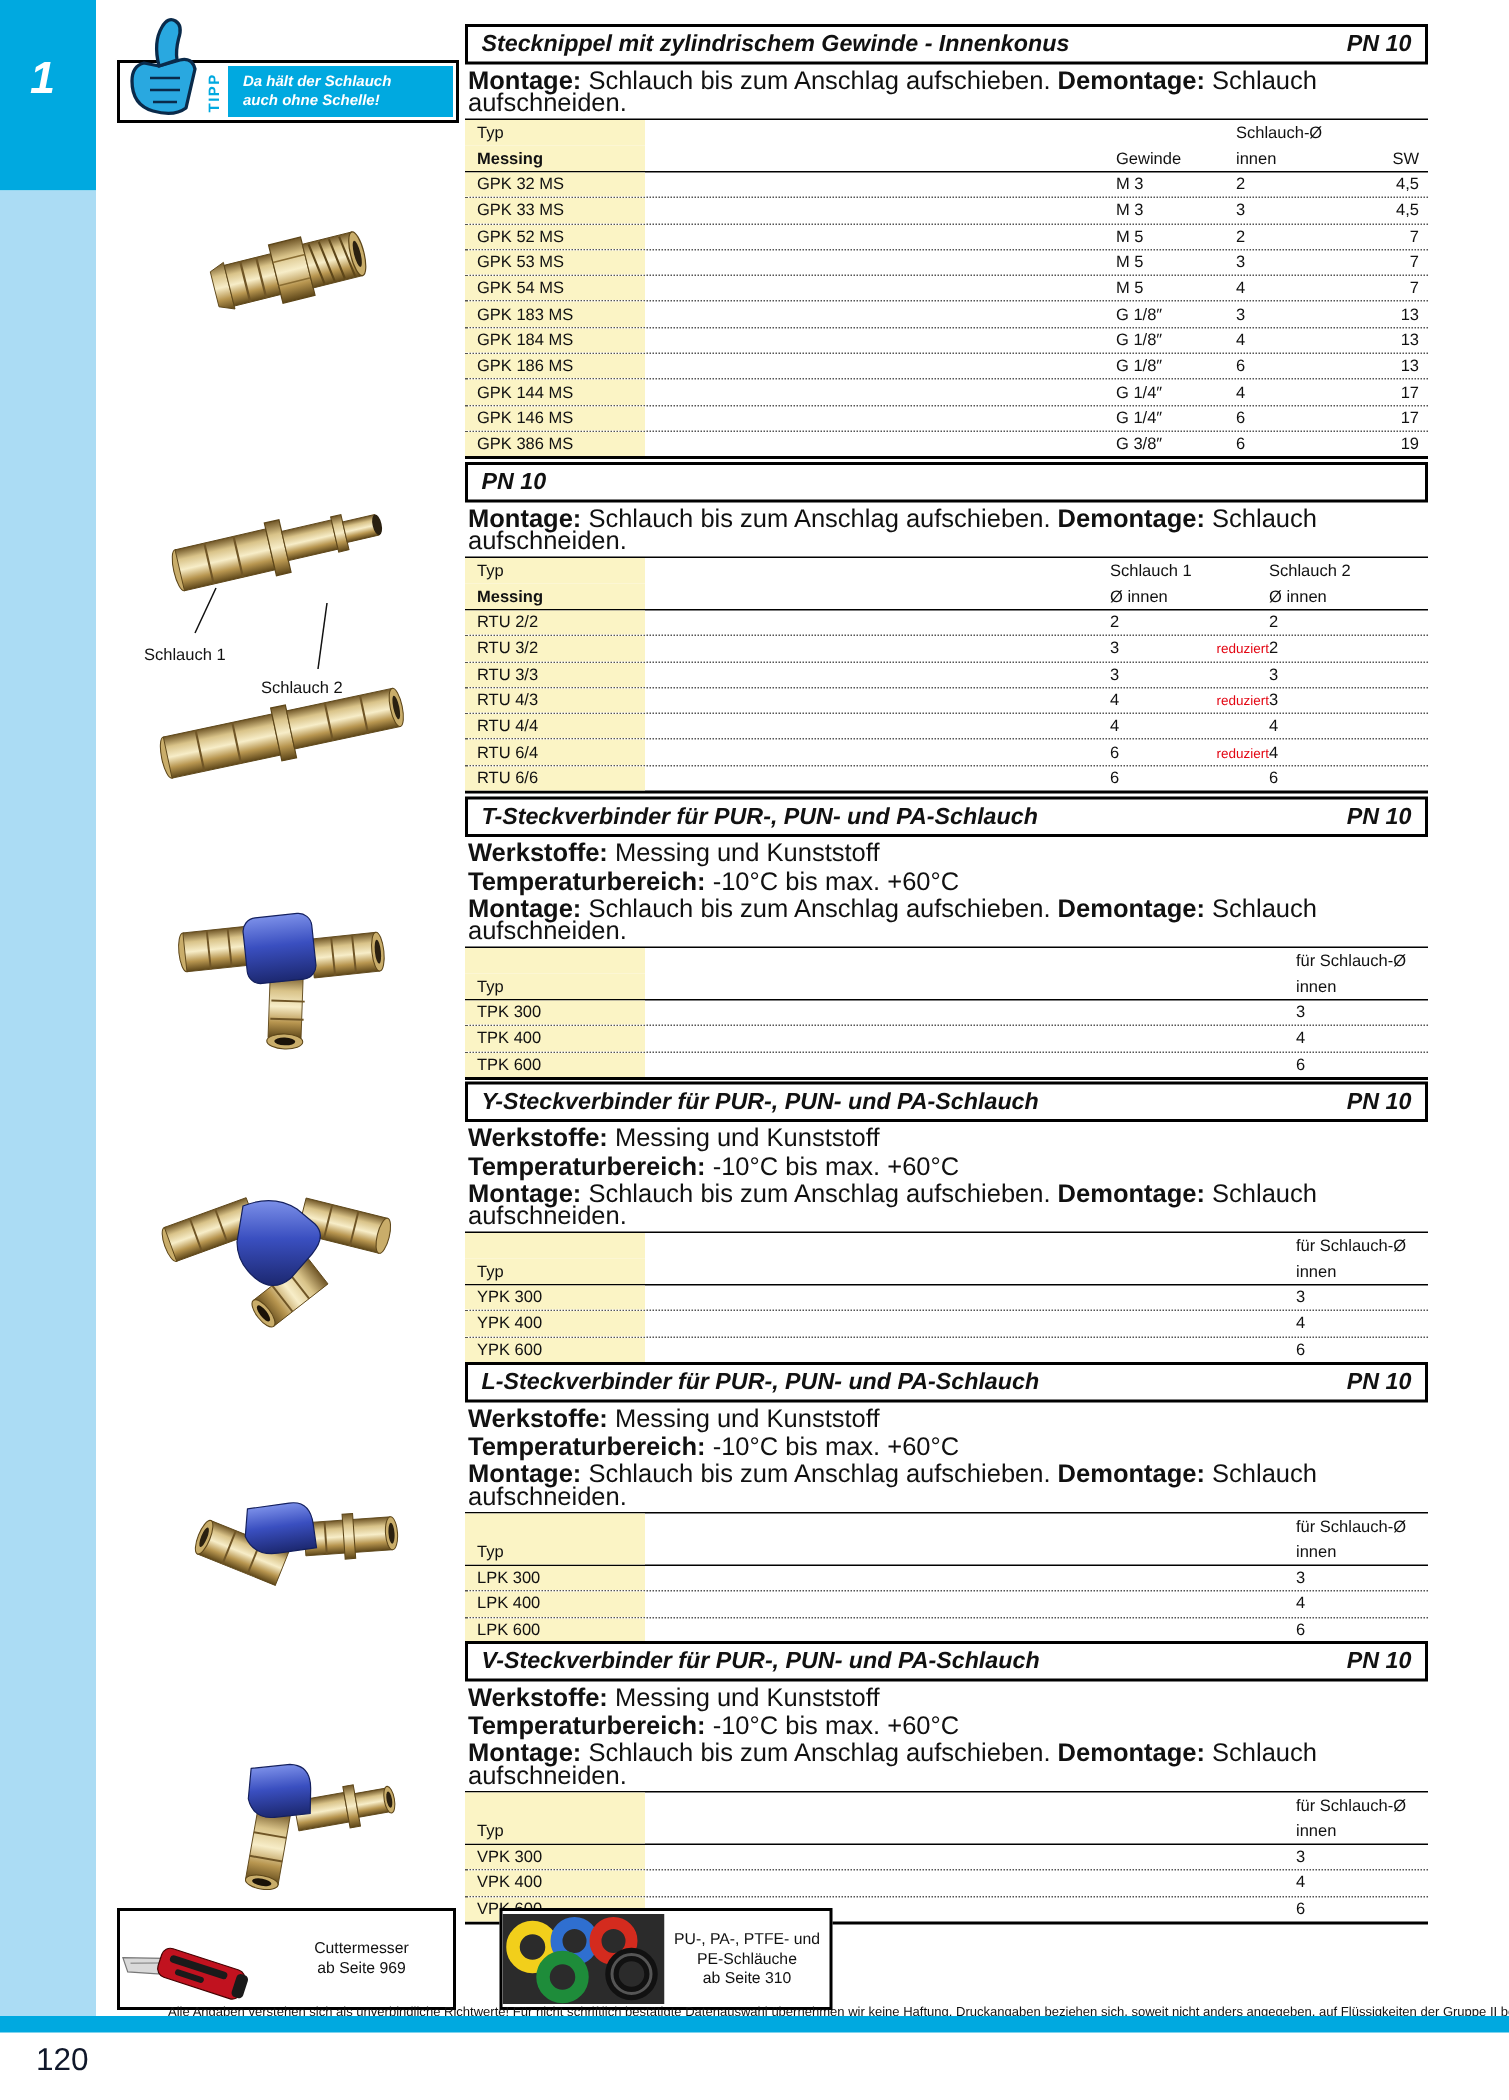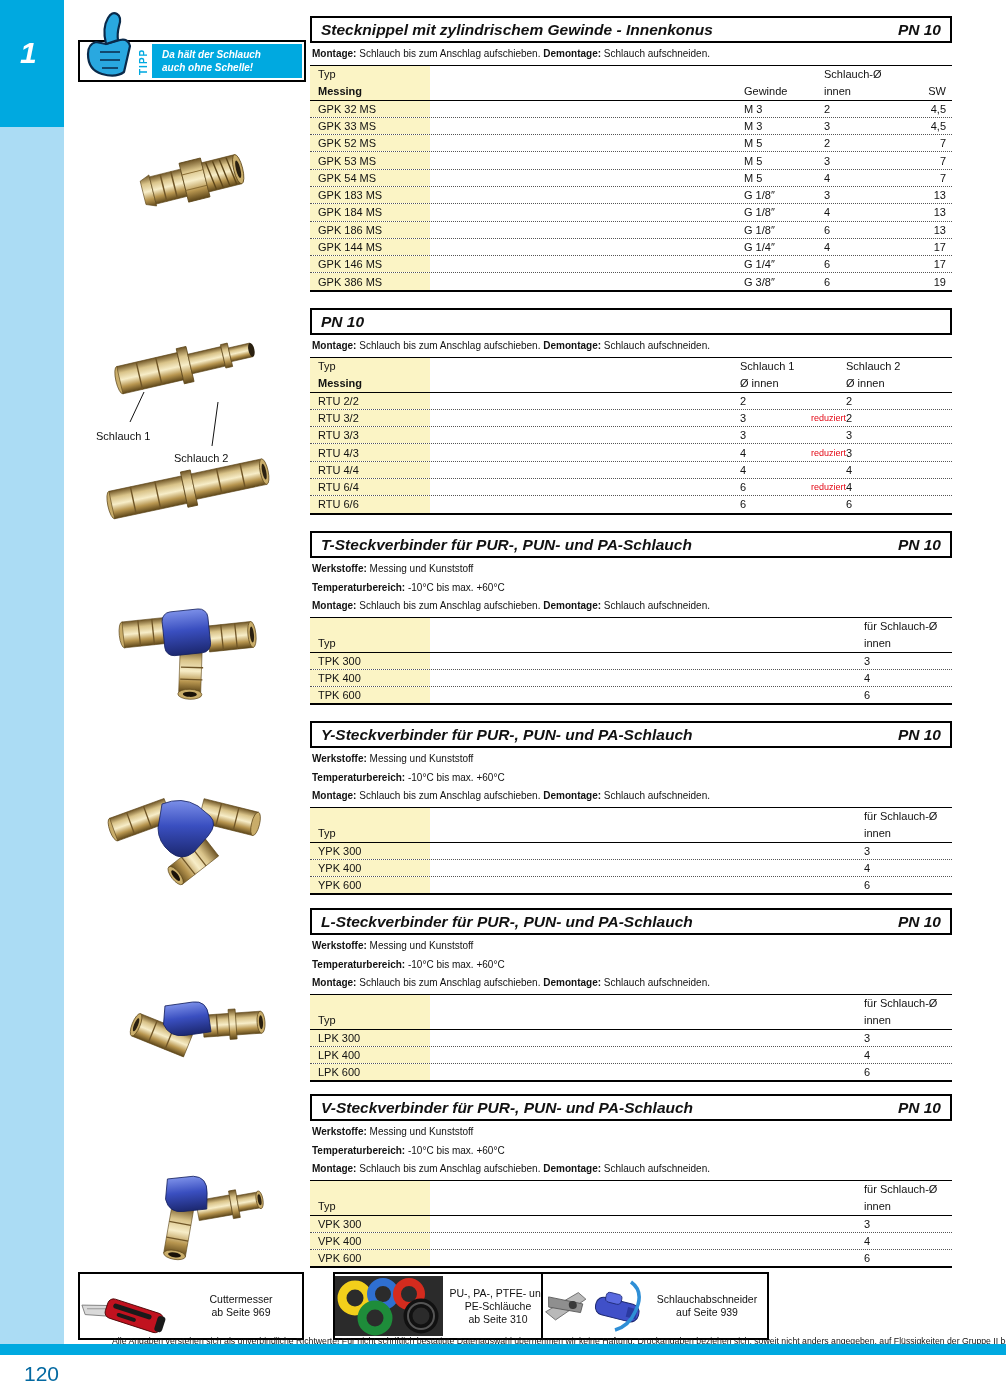--- a/index.html
+++ b/index.html
@@ -17,21 +17,21 @@
             font-style:italic; font-weight:bold; font-size:10px; line-height:13px; padding:4px 0 0 10px;}
   .tip-vert{position:absolute; left:58px; top:3px; bottom:2px; width:14px; color:var(--cyan); font-weight:bold; font-size:10px;
             writing-mode:vertical-rl; transform:rotate(180deg); text-align:center; letter-spacing:1px;}
   .thumb-wrap{position:absolute; left:2px; top:-34px; width:60px; height:72px;}
 
   
   .sec{position:absolute; left:310px; width:642px;}
   .sec-0{top:16px}.sec-1{top:308px}.sec-2{top:531px}.sec-3{top:721px}.sec-4{top:908px}.sec-5{top:1094px}
   .title-bar{display:flex; justify-content:space-between; align-items:center; border:2px solid #000;
              font-size:15.5px; font-weight:bold; font-style:italic; padding:2px 9px; height:19px; background:#fff;}
-  .info-line{font-size:10px; margin:4px 0 1px 2px; line-height:14.5px;}
+  .info-line{font-size:17px; margin:4px 0 1px 2px; line-height:14.5px;}
   .info-line .b{font-weight:bold;}
 
   .tbl{border-top:1.5px solid #000; border-bottom:2px solid #000; margin-top:3px;}
   .thead{border-bottom:1.5px solid #000;}
   .trow{display:flex; align-items:center; height:16.3px; font-size:11px; border-bottom:1px dotted #555;}
   .thead .trow{border-bottom:none; height:17px;text-align:center;}
   .tbl > .trow:last-child{border-bottom:none;}
   .tcell{display:flex; align-items:center; height:100%;}
   .c-typ{width:112px; background:var(--yellow); padding-left:8px;}
   .spacer{flex:1;}
@@ -58,21 +58,21 @@
   .promo{position:absolute; top:1272px; height:64px; border:2px solid #000; background:#fff; display:flex; align-items:center;}
   #promo-0{left:78px; width:222px;}
   #promo-1{left:313px; width:218px;margin-left:20px;}
   #promo-2{left:541px; width:224px;}
   .promo-text{font-size:10.5px; line-height:13px; padding:0 6px; flex:1; text-align:center;}
   .promo-photo{height:100%; flex:0 0 auto;}
 
   
   .disclaimer{position:absolute; left:112px; top:1336px; width:893px; font-size:8.7px; white-space:nowrap; color:#111;}
   .bottom-bar{position:absolute; left:0; top:1344px; width:1006px; height:11px; background:var(--cyan);}
-  .page-num{position:absolute; left:24px; top:1362px; font-size:21px; color:#0369a1;}
+  .page-num{position:absolute; left:24px; top:1362px; font-size:21px; color:#0f172a;}
 </style>
 </head>
 <body>
 
 <div id="canvas">
 
   <div class="chapter-square">
     <span class="num">1</span>
   </div>
   <div class="side-strip"></div>
@@ -675,37 +675,18 @@
       <circle cx="86" cy="40" r="13" fill="none" stroke="#111" stroke-width="9"></circle>
       <circle cx="86" cy="40" r="13" fill="none" stroke="#555" stroke-width="2"></circle>
     </svg>
     <div class="promo-text">
       <div>PU-, PA-, PTFE- und</div>
       <div>PE-Schläuche</div>
       <div>ab Seite 310</div>
     </div>
   </div>
 
-  <div class="promo" id="promo-2">
-    <svg class="promo-photo" width="104" height="60" viewBox="0 0 104 60">
-      <g transform="rotate(-12 30 30)">
-        <polygon points="2,30 38,18 44,26 10,40" fill="#b9b9b9" stroke="#666" stroke-width="0.8"></polygon>
-        <polygon points="8,16 40,30 36,38 6,26" fill="#8f8f8f" stroke="#555" stroke-width="0.8"></polygon>
-        <circle cx="30" cy="29" r="4" fill="#3a3a3a"></circle>
-      </g>
-      <g transform="rotate(14 72 34)">
-        <rect x="52" y="24" width="44" height="18" rx="8" fill="#4050c8" stroke="#1c2870" stroke-width="1"></rect>
-        <rect x="60" y="18" width="16" height="10" rx="4" fill="#5a6ae0" stroke="#1c2870" stroke-width="0.8"></rect>
-        <rect x="84" y="28" width="10" height="10" fill="#2b3aa0"></rect>
-      </g>
-      <path d="M88,6 q14,10 4,30 q-6,14 -20,18" fill="none" stroke="#2f8fd6" stroke-width="3.5"></path>
-    </svg>
-    <div class="promo-text">
-      <div>Schlauchabschneider</div>
-      <div>auf Seite 939</div>
-    </div>
-  </div>
 
   <div class="disclaimer">Alle Angaben verstehen sich als unverbindliche Richtwerte! Für nicht schriftlich bestätigte Datenauswahl übernehmen wir keine Haftung. Druckangaben beziehen sich, soweit nicht anders angegeben, auf Flüssigkeiten der Gruppe II bei +20°C.</div>
   <div class="bottom-bar"></div>
   <div class="page-num">120</div>
 
 </div>
 
 </body></html>

